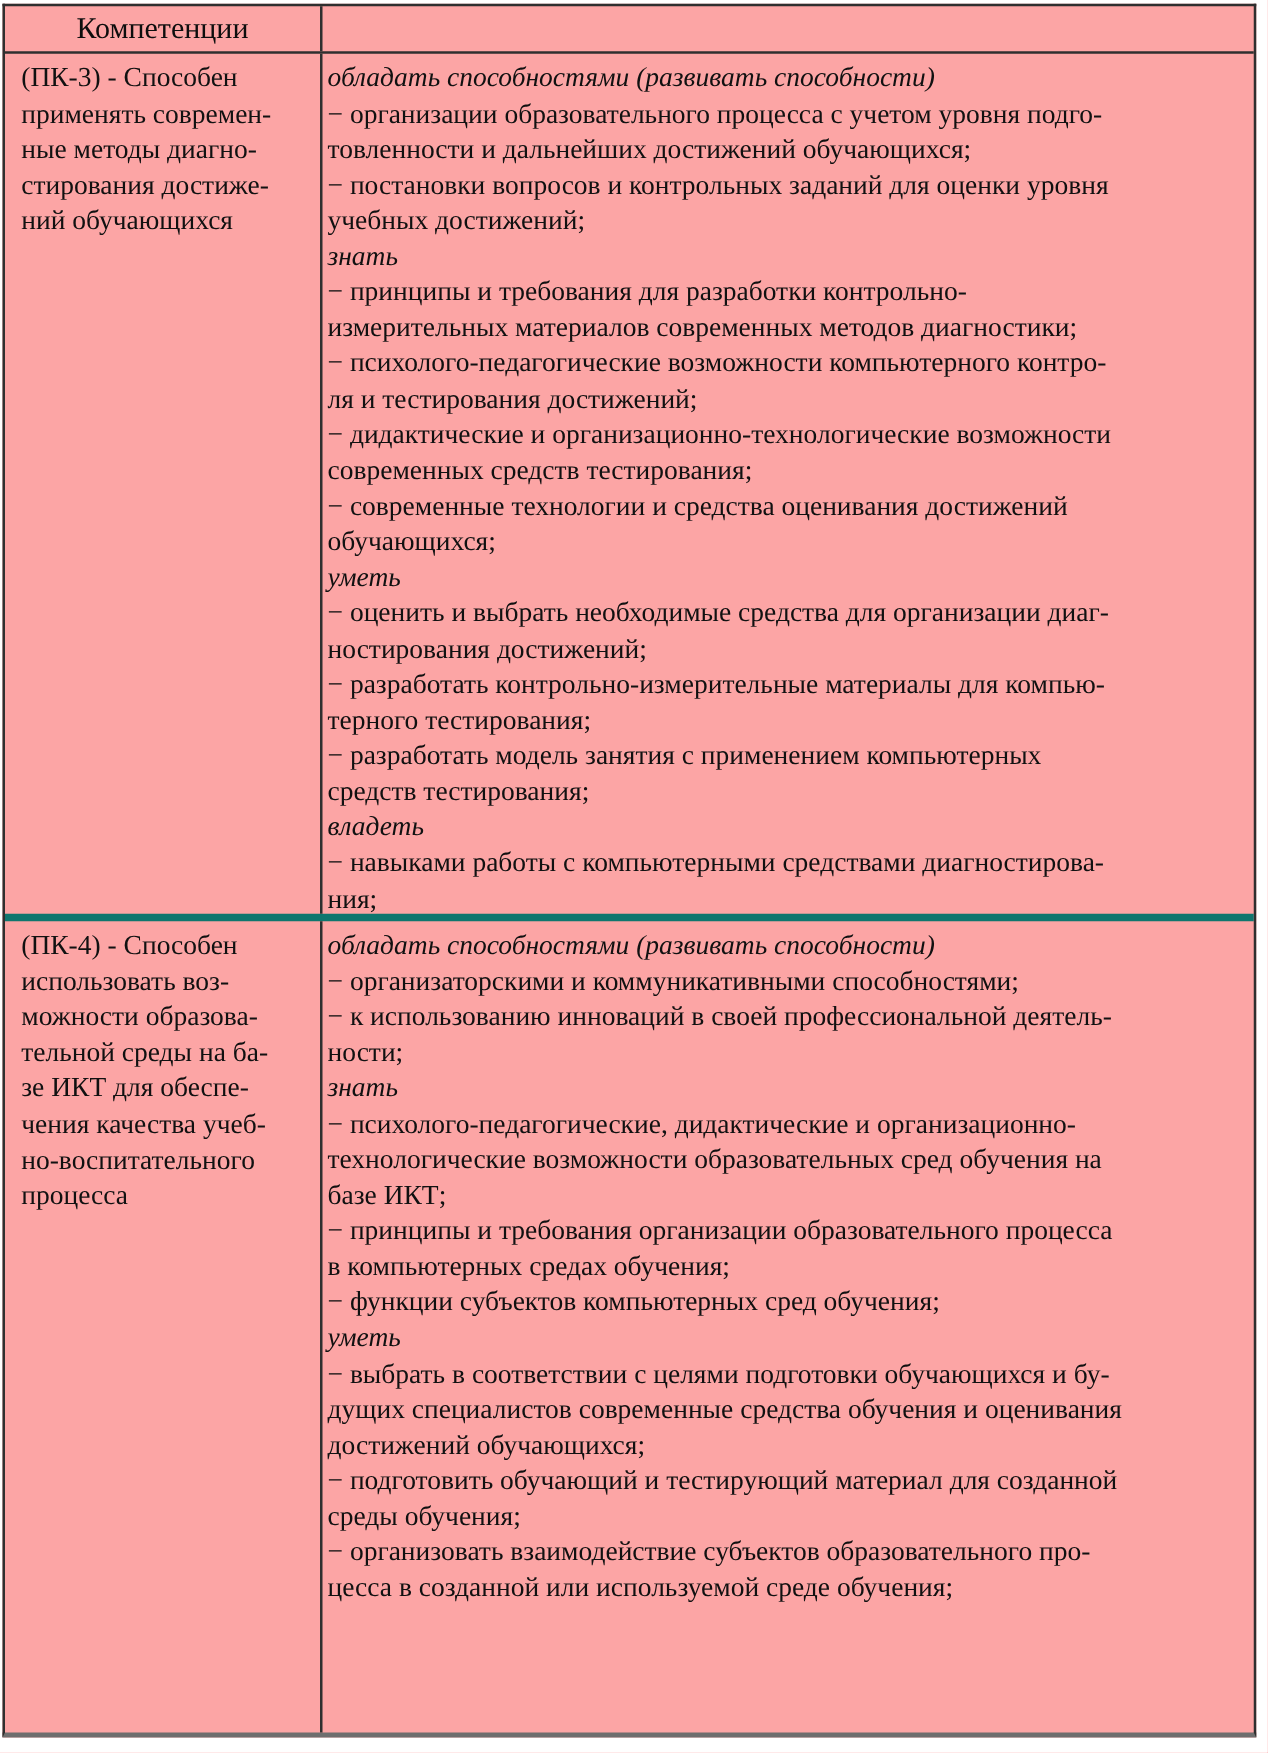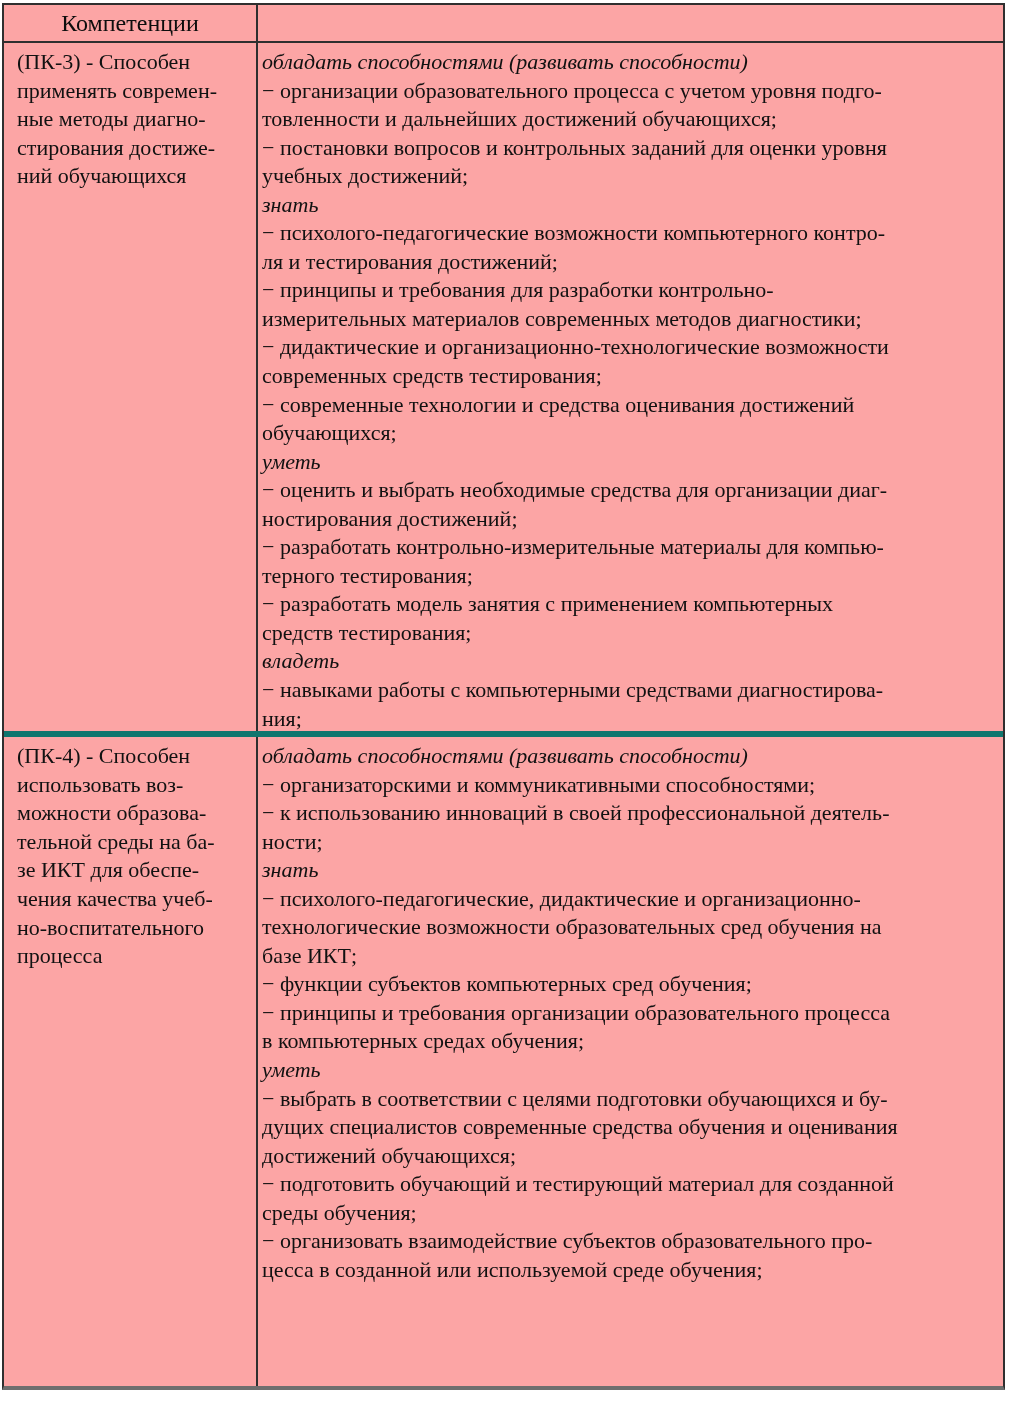--- a/index.html
+++ b/index.html
@@ -103,24 +103,24 @@
 стирования достиже-
 ний обучающихся</div>
     </div>
     <div class="td-right cell-pad-right">
       <p class="item italic">обладать способностями (развивать способности)</p>
       <p class="item">− организации образовательного процесса с учетом уровня подго-
 товленности и дальнейших достижений обучающихся;</p>
       <p class="item">− постановки вопросов и контрольных заданий для оценки уровня
 учебных достижений;</p>
       <p class="item italic">знать</p>
+      <p class="item">− принципы и требования для разработки контрольно-
+измерительных материалов современных методов диагностики;</p>
       <p class="item">− психолого-педагогические возможности компьютерного контро-
 ля и тестирования достижений;</p>
-      <p class="item">− принципы и требования для разработки контрольно-
-измерительных материалов современных методов диагностики;</p>
       <p class="item">− дидактические и организационно-технологические возможности
 современных средств тестирования;</p>
       <p class="item">− современные технологии и средства оценивания достижений
 обучающихся;</p>
       <p class="item italic">уметь</p>
       <p class="item">− оценить и выбрать необходимые средства для организации диаг-
 ностирования достижений;</p>
       <p class="item">− разработать контрольно-измерительные материалы для компью-
 терного тестирования;</p>
       <p class="item">− разработать модель занятия с применением компьютерных
@@ -144,23 +144,23 @@
     </div>
     <div class="td-right cell-pad-right">
       <p class="item italic">обладать способностями (развивать способности)</p>
       <p class="item">− организаторскими и коммуникативными способностями;</p>
       <p class="item">− к использованию инноваций в своей профессиональной деятель-
 ности;</p>
       <p class="item italic">знать</p>
       <p class="item">− психолого-педагогические, дидактические и организационно-
 технологические возможности образовательных сред обучения на
 базе ИКТ;</p>
-      <p class="item">− функции субъектов компьютерных сред обучения;</p>
       <p class="item">− принципы и требования организации образовательного процесса
 в компьютерных средах обучения;</p>
+      <p class="item">− функции субъектов компьютерных сред обучения;</p>
       <p class="item italic">уметь</p>
       <p class="item">− выбрать в соответствии с целями подготовки обучающихся и бу-
 дущих специалистов современные средства обучения и оценивания
 достижений обучающихся;</p>
       <p class="item">− подготовить обучающий и тестирующий материал для созданной
 среды обучения;</p>
       <p class="item">− организовать взаимодействие субъектов образовательного про-
 цесса в созданной или используемой среде обучения;</p>
     </div>
   </div>

